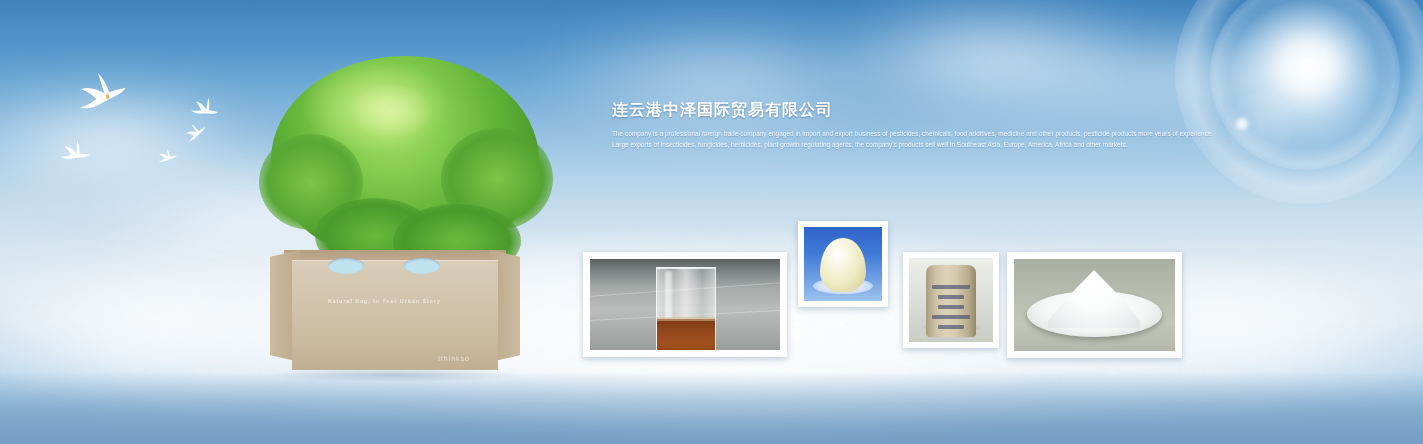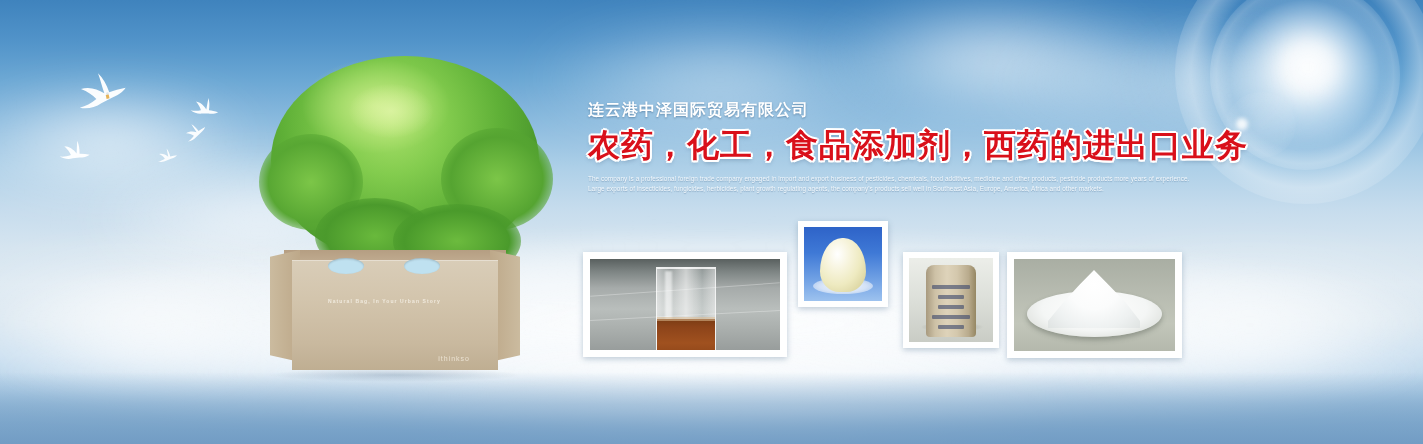--- a/index.html
+++ b/index.html
@@ -97,21 +97,21 @@
   .box-brand{
     position:absolute;right:28px;bottom:8px;
     font-size:7px;letter-spacing:1px;color:#efe7d8;opacity:.9;
   }
   .box-shadow{
     position:absolute;left:268px;top:368px;width:254px;height:14px;
     background:radial-gradient(ellipse at 50% 50%, rgba(80,110,140,.30) 0%, rgba(80,110,140,0) 70%);
   }
 
   
-  .txt{position:absolute;left:588px;top:100px;width:600px;}
+  .txt{position:absolute;left:612px;top:100px;width:600px;}
   .company{
     font-size:16px;font-weight:bold;color:#ffffff;letter-spacing:1px;
     text-shadow:0 1px 2px rgba(30,70,110,.45);
     margin:0 0 8px 0;line-height:1.2;
   }
   .headline{
     font-size:32px;font-weight:bold;color:#d9101a;letter-spacing:1px;
     margin:0;line-height:1.15;white-space:nowrap;
     text-shadow:
       -1.5px -1.5px 0 #fff, 1.5px -1.5px 0 #fff,
@@ -295,21 +295,20 @@
     <div class="box-front">
       <div class="handle" style="left:36px;"></div>
       <div class="handle" style="left:112px;"></div>
       <div class="box-text">Natural Bag, In Your Urban Story</div>
       <div class="box-brand">ithinkso</div>
     </div>
   </div>
 
   <div class="txt">
     <div class="company">连云港中泽国际贸易有限公司</div>
-    <div class="headline">农药，化工，食品添加剂，西药的进出口业务</div>
     <div class="blurb">The company is a professional foreign trade company engaged in import and export business of pesticides, chemicals, food additives, medicine and other products, pesticide products more years  of experience. Large exports of insecticides, fungicides, herbicides, plant growth regulating agents, the company's products sell well in Southeast Asia, Europe, America, Africa and other markets.</div>
   </div>
 
   <div class="photo p1">
     <div class="inner">
       <div class="tile-line" style="left:0;right:0;top:30px;transform:rotate(-4deg);"></div>
       <div class="tile-line" style="left:0;right:0;top:56px;transform:rotate(-3deg);"></div>
       <div class="bottle">
         <div class="bottle-gloss"></div>
         <div class="liquid">

